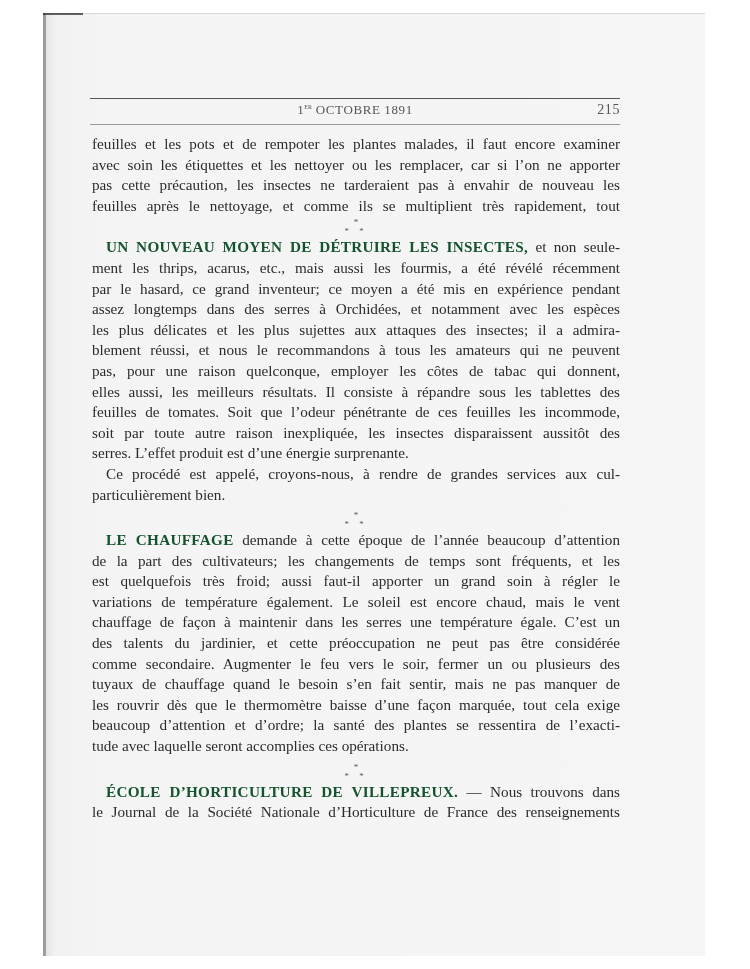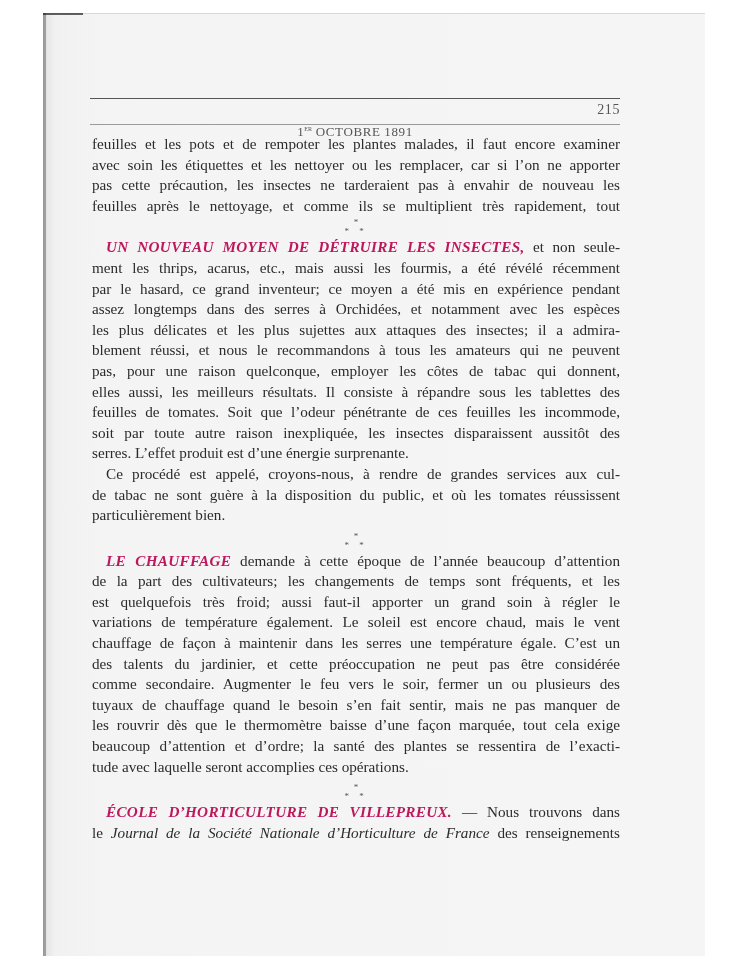--- a/index.html
+++ b/index.html
@@ -60,21 +60,20 @@
       font-size: 13px;
       letter-spacing: 0.6px;
       color: #555;
     }
     .running-head .date {
       position: absolute;
       left: 0;
       right: 0;
       text-align: center;
       font-variant: small-caps;
-      margin-top: 22px;
     }
     .running-head .date sup {
       font-size: 8px;
       letter-spacing: 0;
     }
     .running-head .page-number {
       position: absolute;
       right: 0;
       top: 0;
       font-size: 14px;
@@ -114,25 +113,23 @@
       display: block;
       padding-top: 2px;
     }
     .asterism .a-bottom {
       display: block;
       letter-spacing: 4px;
     }
     .heading {
       font-weight: bold;
       letter-spacing: 0.3px;
-      color: #be185d;
-      font-style: italic;
+      color: #14532d;
     }
     .italic {
-      font-style: italic;
     }
     .spacer-sm { display: block; height: 4px; }
   </style>
 </head>
 <body>
 
 <div class="paper"></div>
 <div class="gutter"></div>
 <div class="top-edge"></div>
 
@@ -163,21 +160,20 @@
     <span class="line">par le hasard, ce grand inventeur; ce moyen a été mis en expérience pendant</span>
     <span class="line">assez longtemps dans des serres à Orchidées, et notamment avec les espèces</span>
     <span class="line">les plus délicates et les plus sujettes aux attaques des insectes; il a admira-</span>
     <span class="line">blement réussi, et nous le recommandons à tous les amateurs qui ne peuvent</span>
     <span class="line">pas, pour une raison quelconque, employer les côtes de tabac qui donnent,</span>
     <span class="line">elles aussi, les meilleurs résultats. Il consiste à répandre sous les tablettes des</span>
     <span class="line">feuilles de tomates. Soit que l’odeur pénétrante de ces feuilles les incommode,</span>
     <span class="line">soit par toute autre raison inexpliquée, les insectes disparaissent aussitôt des</span>
     <span class="line last">serres. L’effet produit est d’une énergie surprenante.</span>
     <span class="line indent">Ce procédé est appelé, croyons-nous, à rendre de grandes services aux cul-</span>
-    <span class="line">de tabac ne sont guère à la disposition du public, et où les tomates réussissent</span>
     <span class="line last">particulièrement bien.</span>
   </div>
 
   <span class="spacer-sm"></span>
   <div class="asterism">
     <span class="a-top">*</span>
     <span class="a-bottom">* *</span>
   </div>
 
   <div>

